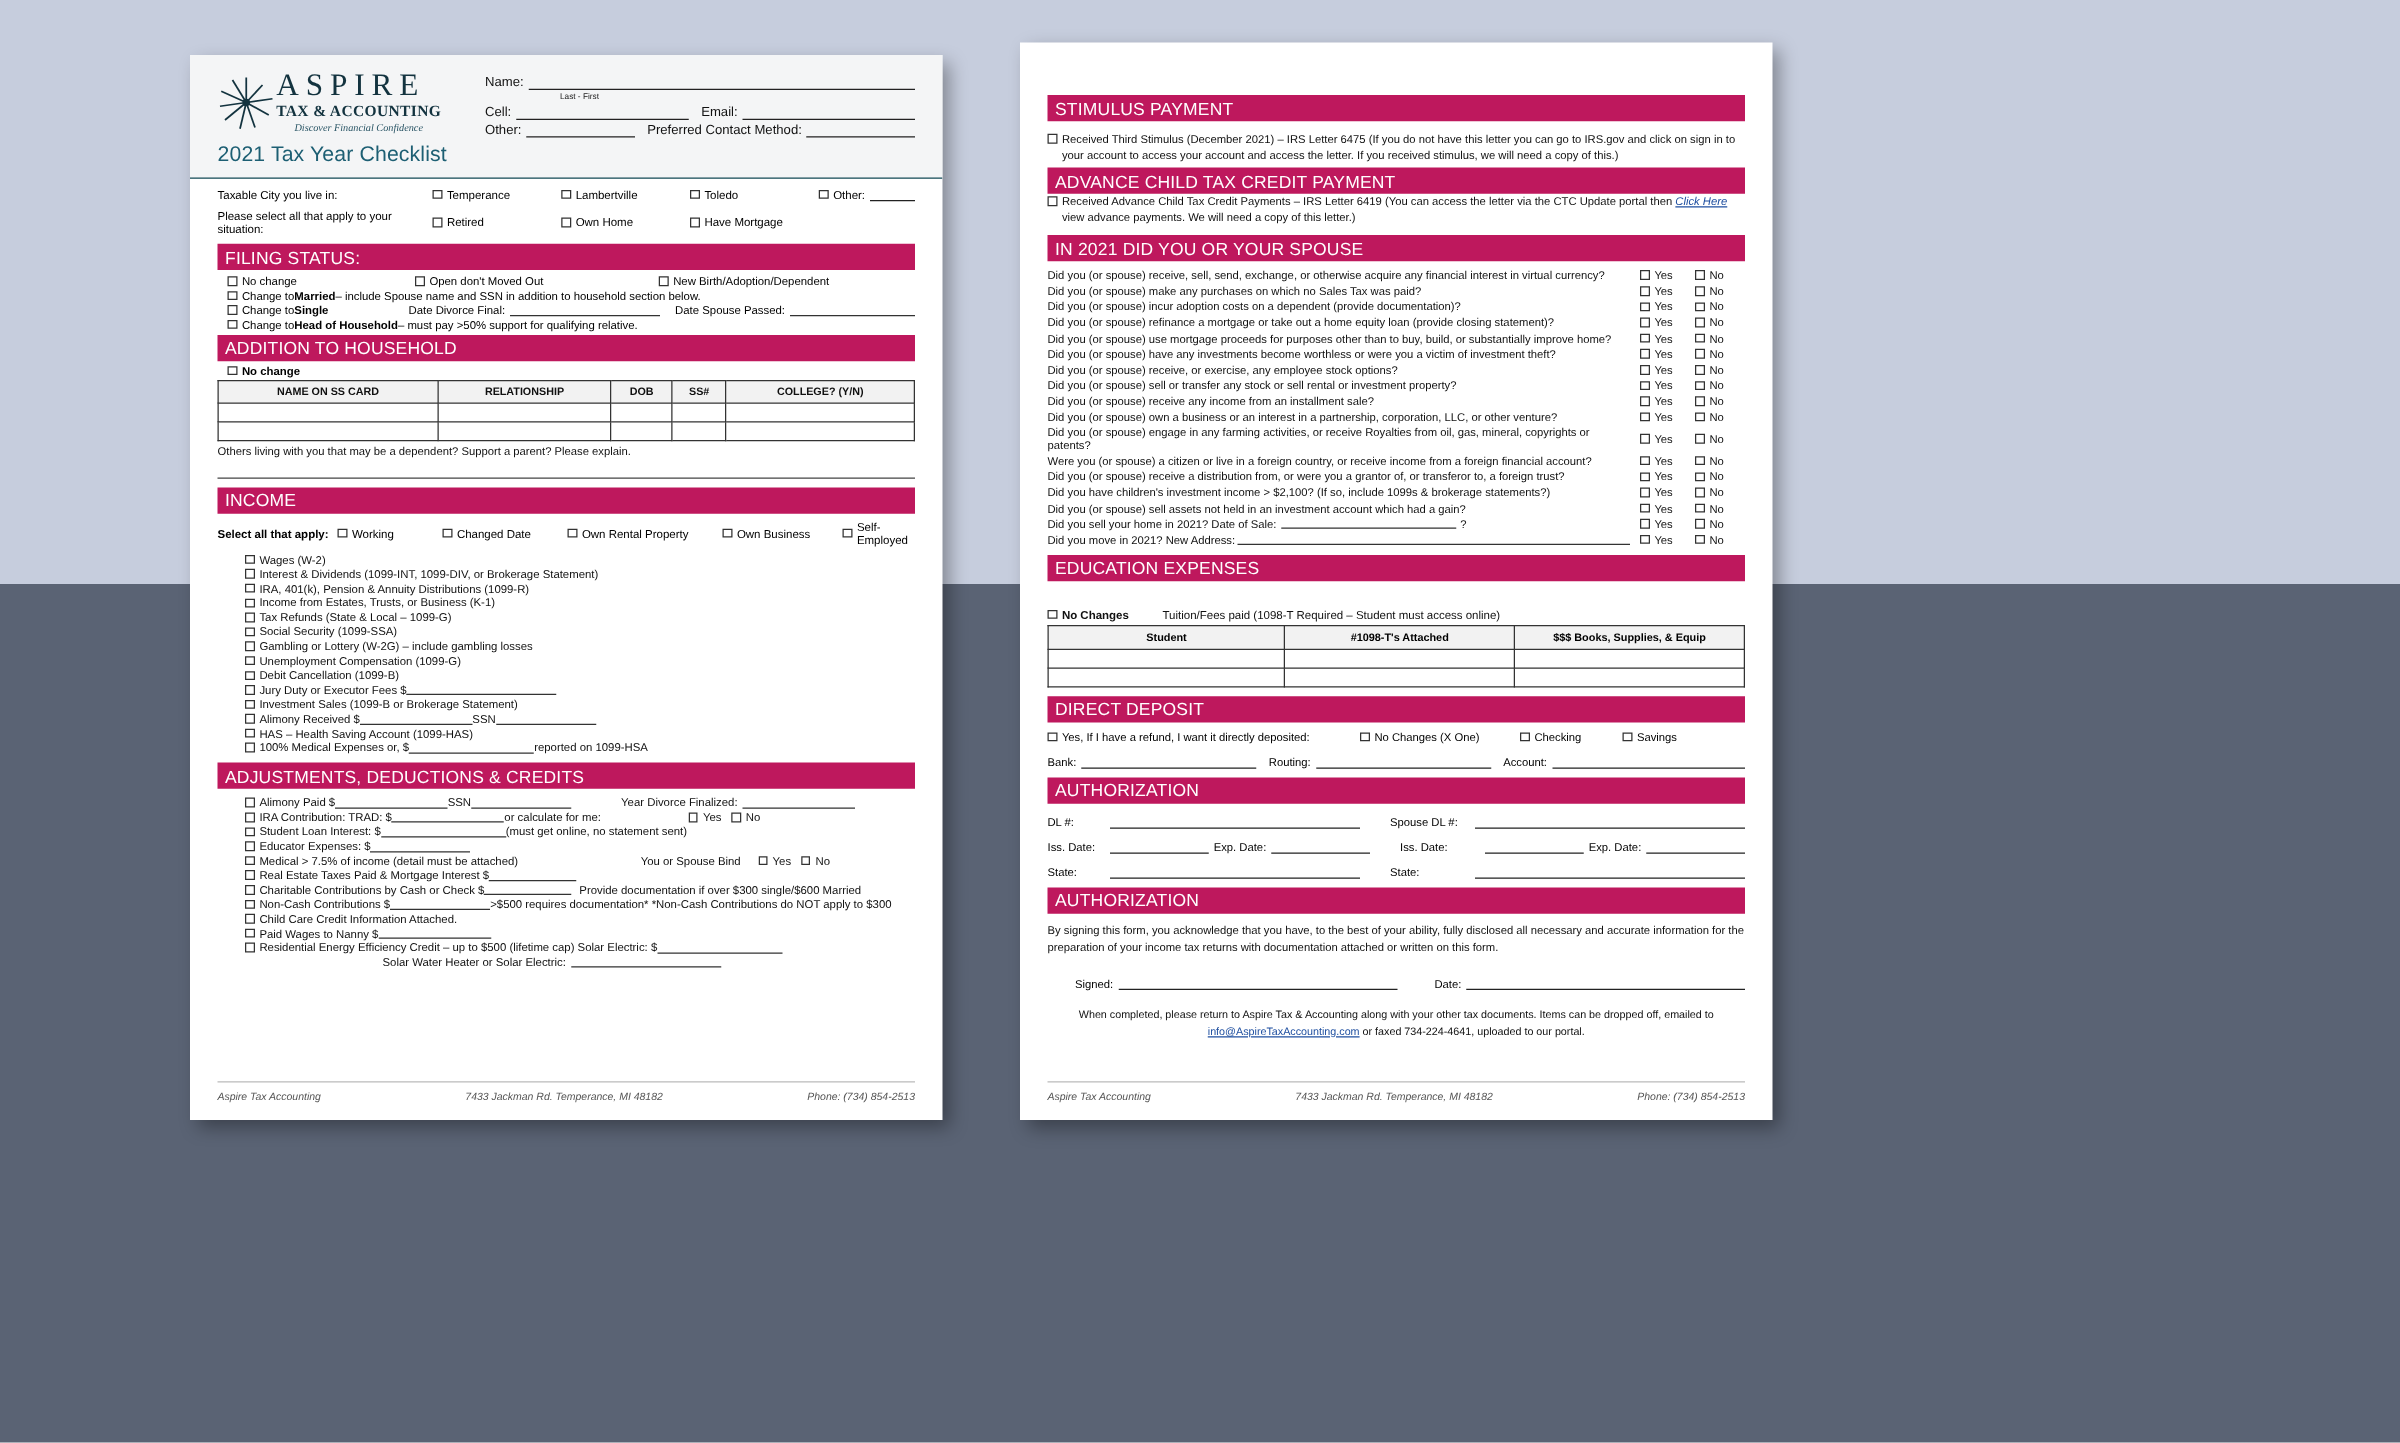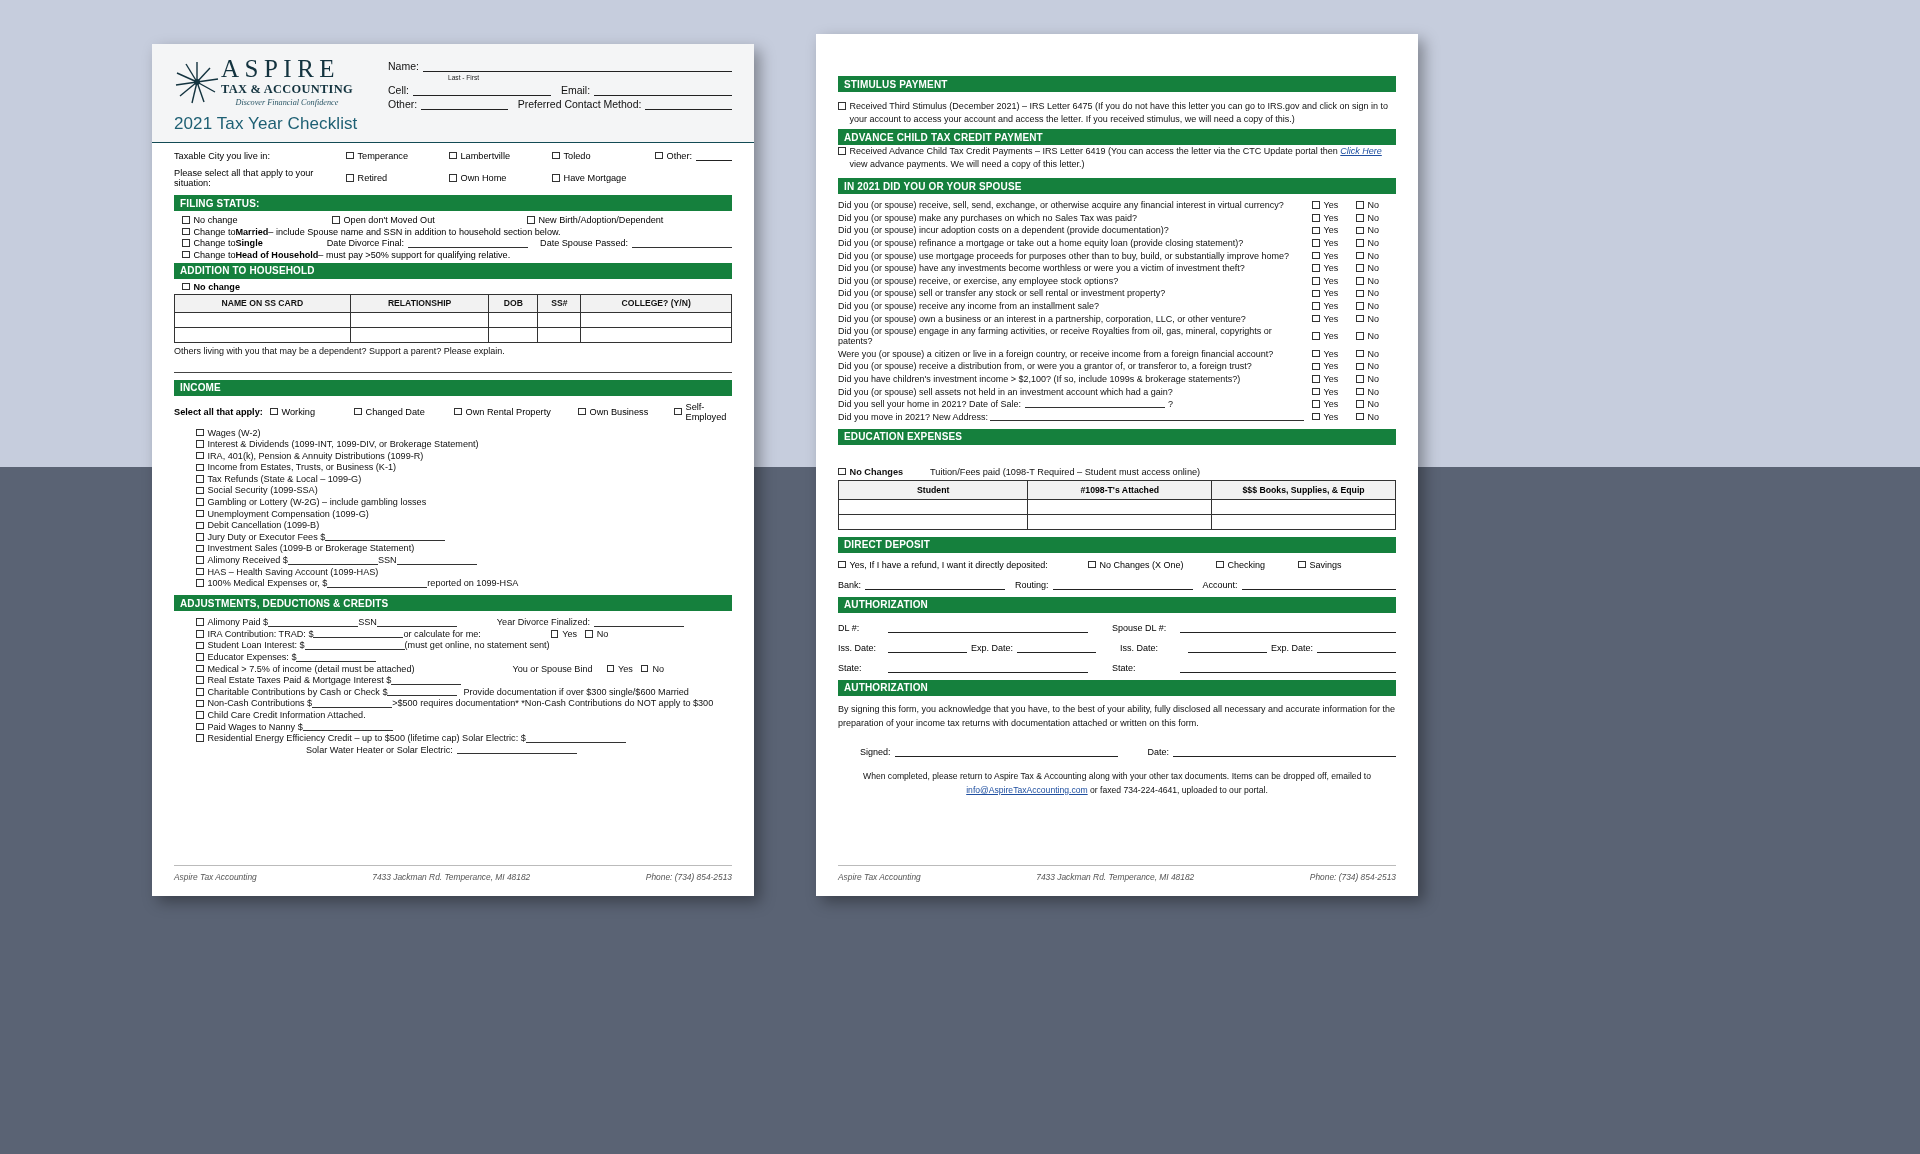--- a/index.html
+++ b/index.html
@@ -50,21 +50,21 @@
     font-size: 17px; color: #1d5f73; margin-top: 7px; letter-spacing: .1px;
   }
   .hdr-fields { flex: 1; padding-left: 14px; padding-top: 4px; }
   .hrow { display: flex; align-items: flex-end; font-size: 10.5px; color: #111; margin-bottom: 2px; }
   .hlabel { flex: none; white-space: nowrap; }
   .line { border-bottom: 1px solid #222; flex: 1; height: 11px; margin-left: 4px; }
   .sub-note { font-size: 6.6px; color: #222; margin: 0 0 3px 60px; }
 
   
   .bar {
-    background: #15803d; color: #fff; font-size: 10px; font-weight: bold;
+    background: #be185d; color: #fff; font-size: 14px; font-weight: normal;
     padding: 2.5px 6px; letter-spacing: .15px; margin-top: 7px;
   }
   .bar.tight { margin-top: 3px; }
   .row { display: flex; align-items: center; font-size: 9.2px; color: #111; }
   .cb {
     width: 7.5px; height: 7.5px; border: 1px solid #333; flex: none;
     display: inline-block; margin-right: 4px; background: #fff;
   }
   .ck-item { display: flex; align-items: center; font-size: 9.1px; color: #111; margin: 1.6px 0; }
   .ck-item .txt { white-space: nowrap; }

